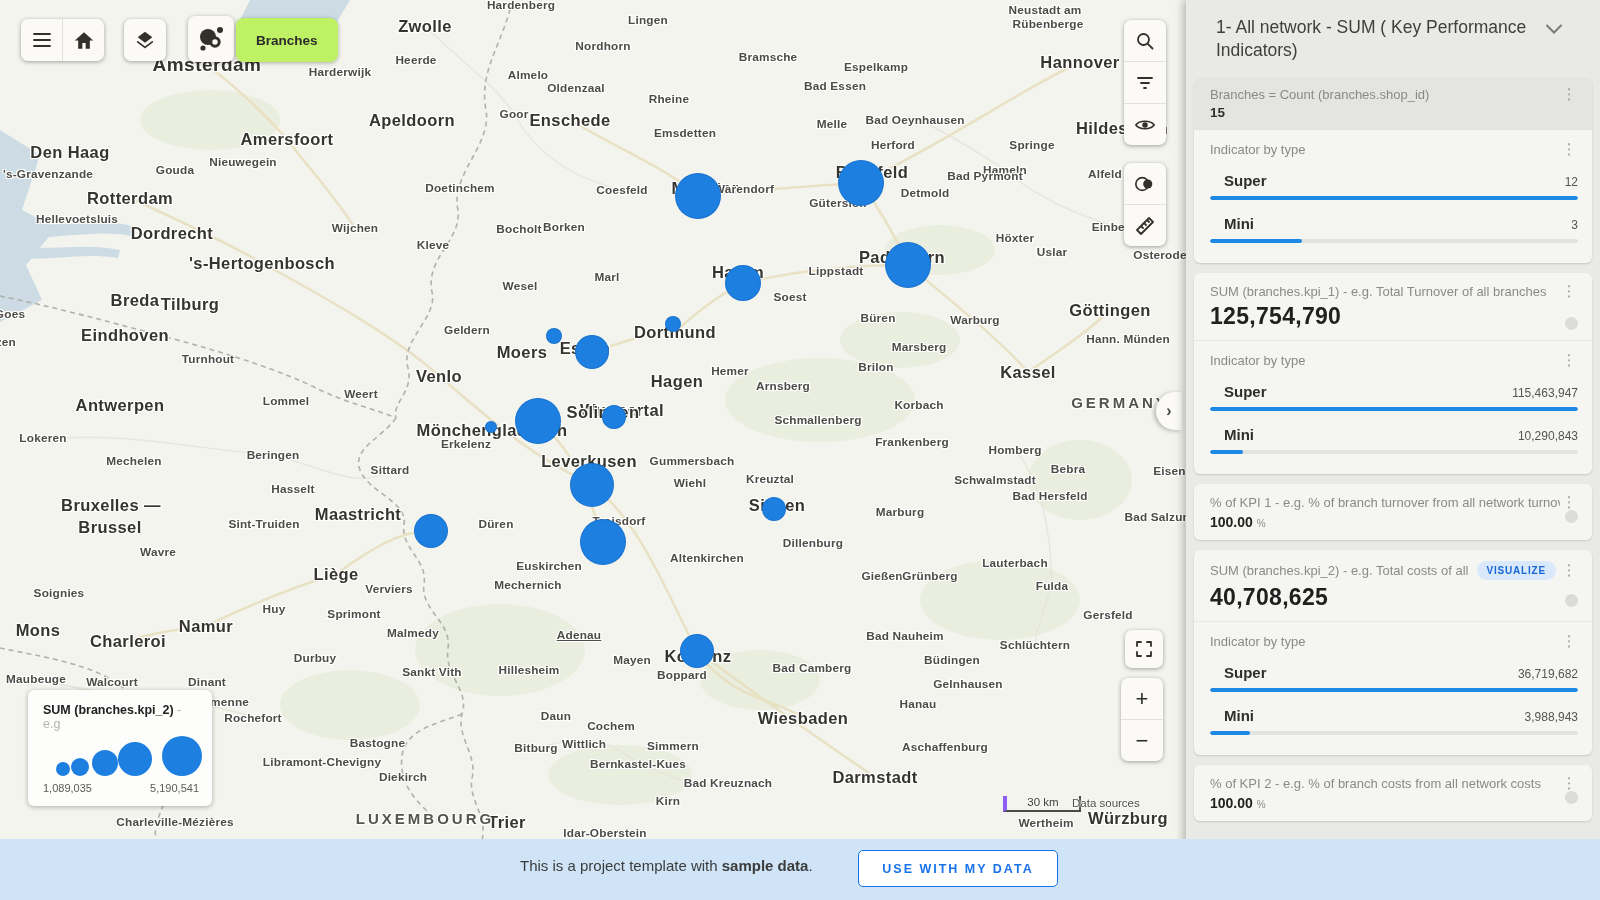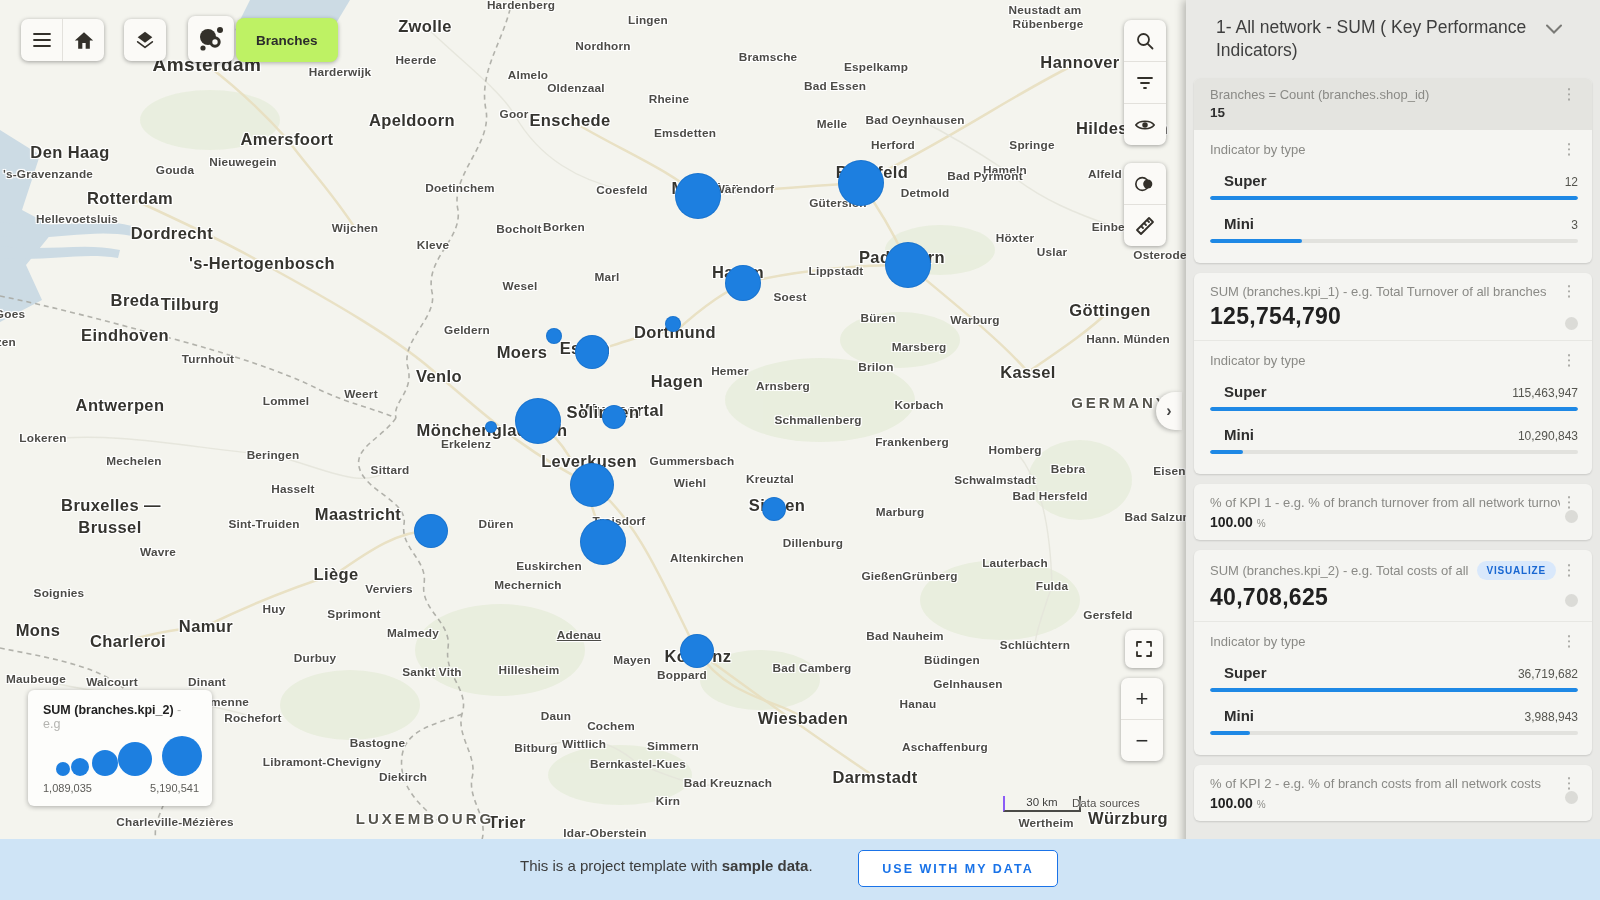--- a/index.html
+++ b/index.html
@@ -32,21 +32,21 @@
        box-shadow:0 1px 4px rgba(0,0,0,.3);display:flex;align-items:center;padding:0 20px;
        font-weight:700;font-size:13.5px;color:#2c2c2c;cursor:pointer;}
   #cluster-btn{left:188px;top:16px;width:46px;height:46px;}
   #zoomgroup button{font-size:22px;font-weight:400;color:#2c2c2c;}
   #panel-toggle{position:absolute;left:1156px;top:392px;width:26px;height:38px;background:#fbfaf7;
        border-radius:19px 0 0 19px;box-shadow:-2px 1px 4px rgba(0,0,0,.25);border:none;cursor:pointer;
        font-size:16px;font-weight:700;color:#444;display:flex;align-items:center;justify-content:center;padding-left:6px;}
 
   
   #scalebar{position:absolute;left:1003px;top:796px;width:78px;height:16px;
-       border-left:2px solid #8b5cf6;border-right:2px solid #4a4a46;border-bottom:2px solid #4a4a46;
+       border-left:4px solid #8b5cf6;border-right:2px solid #4a4a46;border-bottom:2px solid #4a4a46;
        font-size:11.5px;color:#3c3c38;text-align:center;line-height:13px;
        text-shadow:0 0 2px #fff,0 0 2px #fff;}
   #attribution{position:absolute;left:1072px;top:797px;font-size:11.5px;color:#514f4a;cursor:pointer;
        text-shadow:0 0 2px #fff,0 0 3px #fff;}
 
   
   #legend{position:absolute;left:28px;top:690px;width:184px;height:116px;background:#fdfdfb;
        border-radius:6px;box-shadow:0 1px 5px rgba(0,0,0,.3);padding:13px 15px;}
   #legend .ttl{font-size:12.5px;color:#222;}
   #legend .ttl b{font-weight:700;}

